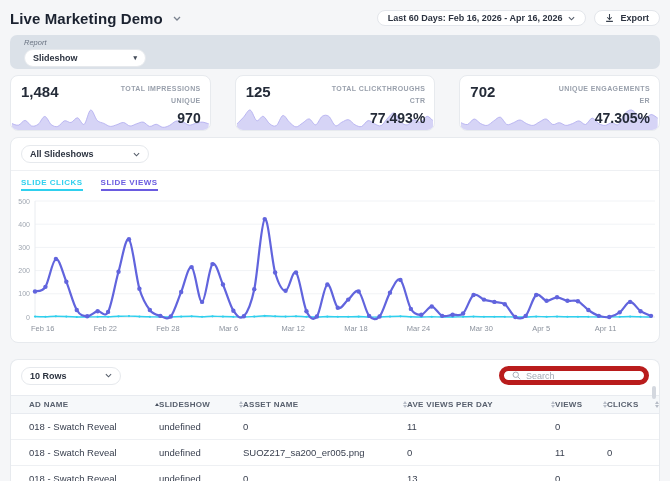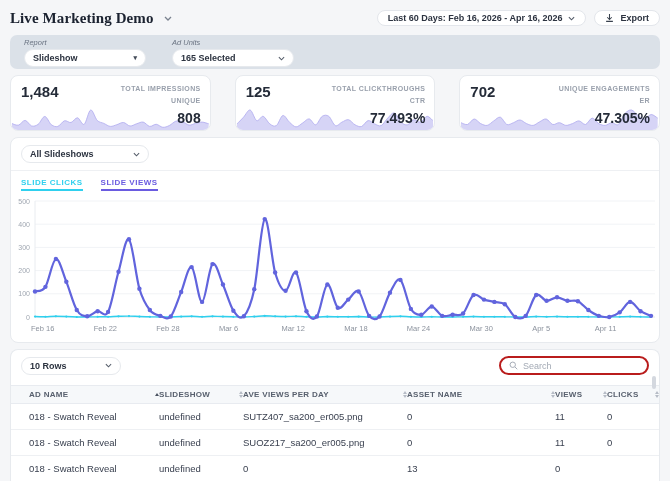--- a/index.html
+++ b/index.html
@@ -1,21 +1,21 @@
 <!DOCTYPE html>
 <html><head>
 <meta charset="utf-8">
 <style>
   * { margin:0; padding:0; box-sizing:border-box; }
   html,body { width:670px; height:481px; overflow:hidden; }
   body { background:#f5f6f8; font-family:"Liberation Sans", sans-serif; padding:6px 10px 0; color:#2c3340; }
 
   
   .hdr { display:flex; align-items:center; justify-content:space-between; height:24px; margin-bottom:5px; }
-  .hdr-left { display:flex; align-items:center; gap:10px;font-family:Liberation Serif, serif; }
+  .hdr-left { display:flex; align-items:center; gap:10px; }
   .hdr h1 { font-size:15px; font-weight:bold; color:#1b2230; letter-spacing:.1px; }
   .chev { display:inline-flex; align-items:center; }
   .hdr-right { display:flex; gap:8px; }
   .pill-btn { display:flex; align-items:center; gap:6px; background:#fff; border:1px solid #e3e6eb; border-radius:12px;
     height:16px; padding:0 10px; font-size:9px; font-weight:bold; color:#2c3340; cursor:pointer; }
 
   
   .filterbar { background:#dbe1e8; border-radius:7px; height:34px; display:flex; gap:26px; padding:3px 14px 0; margin-bottom:6px; }
   .fgroup { display:flex; flex-direction:column; gap:2px; }
   .flabel { font-size:7.5px; color:#6a7382;font-style:italic; }
@@ -26,31 +26,31 @@
   
   .kpis { display:flex; gap:24px; margin-bottom:6px; }
   .kpi { position:relative; flex:1; height:56px; background:#fff; border:1px solid #e7eaee; border-radius:8px; overflow:hidden; }
   .kpi-num { position:absolute; top:7px; left:10px; font-size:15px; font-weight:bold; color:#242b38; }
   .kpi-label { position:absolute; top:9px; right:9px; font-size:7px; letter-spacing:.4px; color:#99a0ac; font-weight:bold; }
   .kpi-sub { position:absolute; top:21px; right:9px; font-size:7px; letter-spacing:.4px; color:#99a0ac; font-weight:bold; }
   .kpi-subval { position:absolute; bottom:4px; right:9px; font-size:14px; font-weight:bold; color:#242b38; z-index:2; }
   .spark { position:absolute; bottom:0; left:1px; right:1px; height:24px; width:calc(100% - 2px); z-index:1; }
 
   
-  .chart-card { background:#fff; border:1px solid #e7eaee; border-radius:8px; height:206px; margin-bottom:6px; }
+  .chart-card { background:#fff; border:1px solid #e7eaee; border-radius:8px; height:206px; margin-bottom:16px; }
   .chart-top { padding:7px 10px 7px; border-bottom:1px solid #eef0f3; }
   .tabs { display:flex; gap:18px; padding:7px 10px 0; }
   .tab { font-size:8px; font-weight:bold; letter-spacing:.5px; padding-bottom:2px; border-bottom:2px solid currentColor; cursor:pointer; }
   .main-chart { display:block; width:648px; height:150px; margin-top:4px; }
 
   
   .table-card { position:relative; background:#fff; border:1px solid #e7eaee; border-radius:8px 8px 0 0; border-bottom:none; }
   .tbl-controls { display:flex; align-items:center; justify-content:space-between; padding:6px 10px; }
   .rows-select { width:100px; }
-  .search-box { display:flex; align-items:center; gap:5px; background:#fff; border:2px solid #b91c1c; border-radius:11px;
+  .search-box { display:flex; align-items:center; gap:5px; background:#fff; border:5px solid #b91c1c; border-radius:11px;
     height:19px; width:150px; padding:0 8px; }
   .search-box input { border:none; outline:none; width:100%; font-size:9px; font-family:"Liberation Sans",sans-serif; color:#2c3340; background:transparent; }
   .search-box input::placeholder { color:#a3aab5; }
   .tgrid { display:grid; grid-template-columns:130px 84px 164px 148px 52px 1fr; padding-left:18px; align-items:center; }
   .thead { background:#f6f8fa; border-top:1px solid #e8ebf0; border-bottom:1px solid #e8ebf0; height:19px; margin-top:4px; }
   .th { display:flex; align-items:center; font-size:8px; font-weight:bold; letter-spacing:.3px; color:#58606e; }
   .sort { margin-left:auto; display:flex; flex-direction:column; gap:1px; }
   .sort .t-up { width:0;height:0;border-left:2.5px solid transparent;border-right:2.5px solid transparent;border-bottom:3.5px solid #4a5260; }
   .sort .t-dn { width:0;height:0;border-left:2.5px solid transparent;border-right:2.5px solid transparent;border-top:3.5px solid #b6bcc6; }
   .sort.inactive .t-up { border-bottom-color:#b6bcc6; }
@@ -92,39 +92,28 @@
 </div>
 
 <div class="filterbar">
   <div class="fgroup">
     <span class="flabel">Report</span>
     <div class="fselect">
       <span>Slideshow</span>
       <span class="tri">▾</span>
     </div>
   </div>
-  <div class="fgroup">
-    <span class="flabel">Ad Units</span>
-    <div class="fselect">
-      <span>165 Selected</span>
-      <span class="chev">
-        <svg class="icon-svg" width="7" height="5" viewBox="0 0 8 5">
-            <path d="M1 1l3 3 3-3" fill="none" stroke="#555d6a" stroke-width="1.2"></path>
-          </svg>
-      </span>
-    </div>
-  </div>
 </div>
 
 <div class="kpis">
   <div class="kpi">
     <span class="kpi-num">1,484</span>
     <span class="kpi-label">TOTAL IMPRESSIONS</span>
     <span class="kpi-sub">UNIQUE</span>
-    <span class="kpi-subval">808</span>
+    <span class="kpi-subval">970</span>
     <svg class="spark" id="spark-0" viewBox="0 0 208 24" preserveAspectRatio="none">
         <path d="M0.0,17.6C1.2,17.9,4.6,19.7,6.9,19.1C9.2,18.6,11.6,14.2,13.9,14.4C16.2,14.5,18.5,19.3,20.8,20.0C23.1,20.6,25.4,19.8,27.7,18.3C30.0,16.7,32.4,10.4,34.7,10.5C37.0,10.5,39.3,17.0,41.6,18.7C43.9,20.3,46.2,21.1,48.5,20.4C50.8,19.8,53.2,15.4,55.5,14.8C57.8,14.1,60.1,17.0,62.4,16.5C64.7,16.0,67.0,11.5,69.3,11.8C71.6,12.1,74.0,19.5,76.3,18.3C78.6,17.0,80.9,4.6,83.2,4.0C85.5,3.4,87.8,12.1,90.1,14.4C92.4,16.6,94.8,16.4,97.1,17.4C99.4,18.4,101.7,20.2,104.0,20.4C106.3,20.6,108.6,19.3,110.9,18.7C113.2,18.0,115.6,16.3,117.9,16.5C120.2,16.7,122.5,19.8,124.8,20.0C127.1,20.2,129.4,18.5,131.7,17.8C134.0,17.2,136.4,15.7,138.7,16.1C141.0,16.5,143.3,20.0,145.6,20.4C147.9,20.8,150.2,18.1,152.5,18.3C154.8,18.4,157.2,21.1,159.5,21.3C161.8,21.5,164.1,20.6,166.4,19.5C168.7,18.5,171.0,15.9,173.3,15.2C175.6,14.6,178.0,15.0,180.3,15.7C182.6,16.3,184.9,18.8,187.2,19.1C189.5,19.4,191.8,17.9,194.1,17.4C196.4,16.9,198.8,16.0,201.1,16.1C203.4,16.2,206.8,17.5,208.0,17.8L208,25L0,25Z" fill="#d6d4f6" stroke="none"></path>
         <path d="M0.0,17.6C1.2,17.9,4.6,19.7,6.9,19.1C9.2,18.6,11.6,14.2,13.9,14.4C16.2,14.5,18.5,19.3,20.8,20.0C23.1,20.6,25.4,19.8,27.7,18.3C30.0,16.7,32.4,10.4,34.7,10.5C37.0,10.5,39.3,17.0,41.6,18.7C43.9,20.3,46.2,21.1,48.5,20.4C50.8,19.8,53.2,15.4,55.5,14.8C57.8,14.1,60.1,17.0,62.4,16.5C64.7,16.0,67.0,11.5,69.3,11.8C71.6,12.1,74.0,19.5,76.3,18.3C78.6,17.0,80.9,4.6,83.2,4.0C85.5,3.4,87.8,12.1,90.1,14.4C92.4,16.6,94.8,16.4,97.1,17.4C99.4,18.4,101.7,20.2,104.0,20.4C106.3,20.6,108.6,19.3,110.9,18.7C113.2,18.0,115.6,16.3,117.9,16.5C120.2,16.7,122.5,19.8,124.8,20.0C127.1,20.2,129.4,18.5,131.7,17.8C134.0,17.2,136.4,15.7,138.7,16.1C141.0,16.5,143.3,20.0,145.6,20.4C147.9,20.8,150.2,18.1,152.5,18.3C154.8,18.4,157.2,21.1,159.5,21.3C161.8,21.5,164.1,20.6,166.4,19.5C168.7,18.5,171.0,15.9,173.3,15.2C175.6,14.6,178.0,15.0,180.3,15.7C182.6,16.3,184.9,18.8,187.2,19.1C189.5,19.4,191.8,17.9,194.1,17.4C196.4,16.9,198.8,16.0,201.1,16.1C203.4,16.2,206.8,17.5,208.0,17.8" fill="none" stroke="#b3aff0" stroke-width="0.9"></path>
       </svg>
   </div>
   <div class="kpi">
     <span class="kpi-num">125</span>
     <span class="kpi-label">TOTAL CLICKTHROUGHS</span>
     <span class="kpi-sub">CTR</span>
     <span class="kpi-subval">77.493%</span>
@@ -338,28 +327,28 @@
         </span>
     </div>
     <div class="th">
       <span>SLIDESHOW</span>
       <span class="sort inactive">
           <span class="t-up"></span>
           <span class="t-dn"></span>
         </span>
     </div>
     <div class="th">
+      <span>ASSET NAME</span>
+      <span class="sort inactive">
+          <span class="t-up"></span>
+          <span class="t-dn"></span>
+        </span>
+    </div>
+    <div class="th">
       <span>AVE VIEWS PER DAY</span>
-      <span class="sort inactive">
-          <span class="t-up"></span>
-          <span class="t-dn"></span>
-        </span>
-    </div>
-    <div class="th">
-      <span>ASSET NAME</span>
       <span class="sort inactive">
           <span class="t-up"></span>
           <span class="t-dn"></span>
         </span>
     </div>
     <div class="th">
       <span>VIEWS</span>
       <span class="sort inactive">
           <span class="t-up"></span>
           <span class="t-dn"></span>
@@ -370,21 +359,20 @@
       <span class="sort inactive">
           <span class="t-up"></span>
           <span class="t-dn"></span>
         </span>
     </div>
   </div>
 
   <div class="tgrid trow">
     <div class="cell">018 - Swatch Reveal</div>
     <div class="cell">undefined</div>
-    <div class="cell">SUTZ407_sa200_er005.png</div>
     <div class="cell">0</div>
     <div class="cell">11</div>
     <div class="cell">0</div>
   </div>
   <div class="tgrid trow">
     <div class="cell">018 - Swatch Reveal</div>
     <div class="cell">undefined</div>
     <div class="cell">SUOZ217_sa200_er005.png</div>
     <div class="cell">0</div>
     <div class="cell">11</div>

